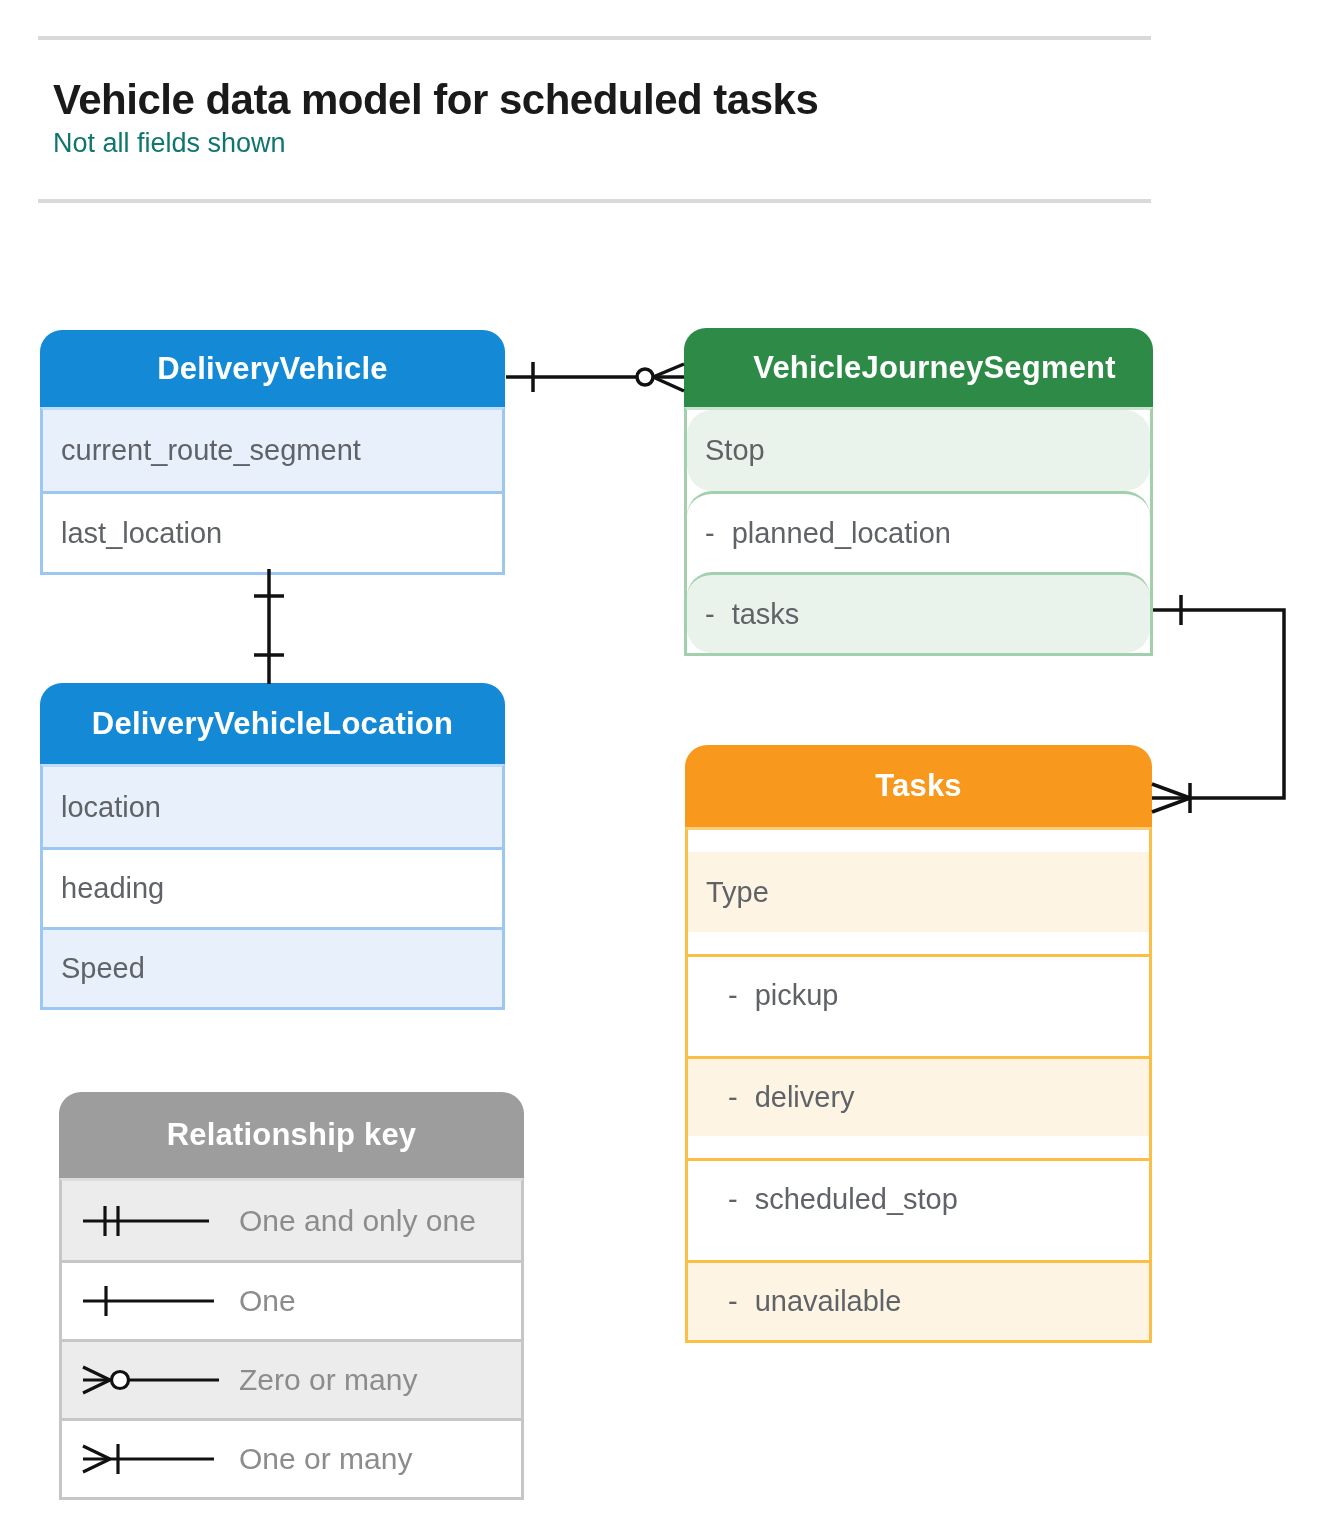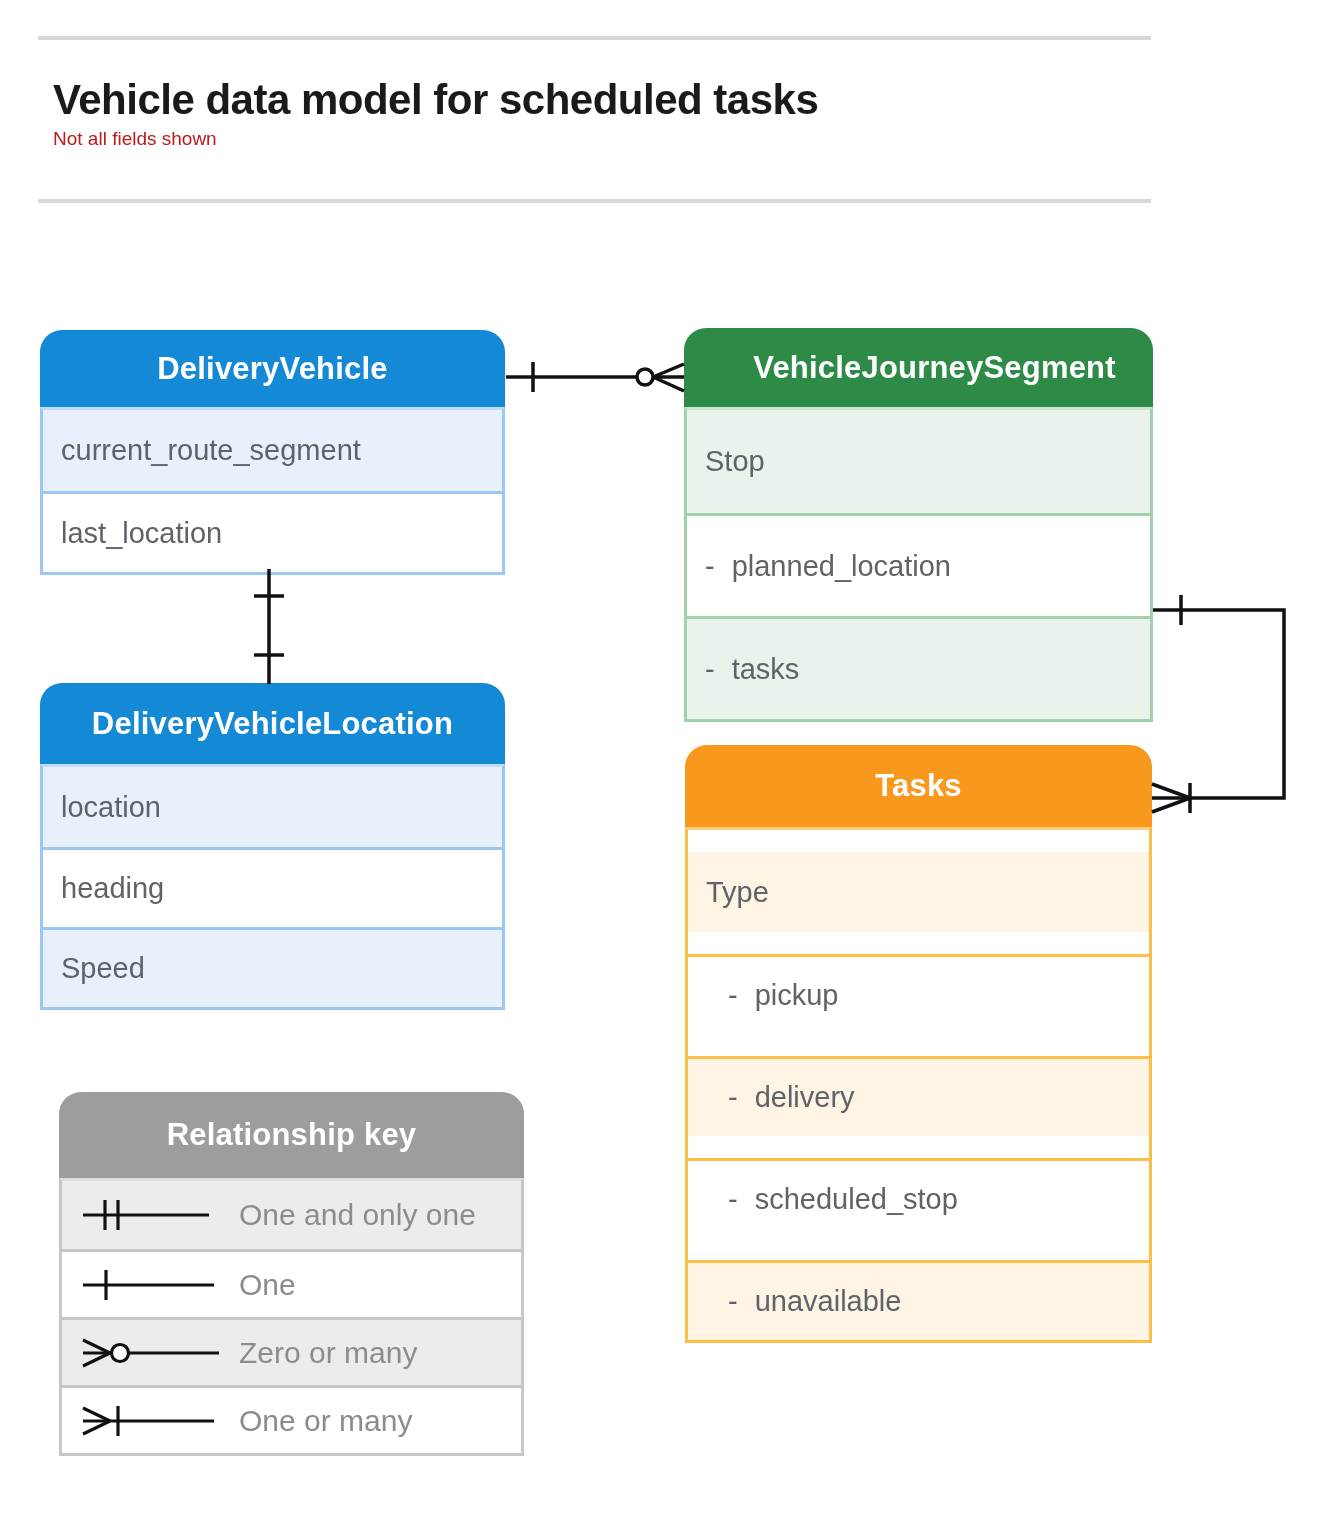--- a/index.html
+++ b/index.html
@@ -2,21 +2,21 @@
 <html><head>
 <meta charset="utf-8">
 <style>
   html,body{margin:0;padding:0;background:#fff;}
   .canvas{
     position:relative;width:1325px;height:1530px;background:#fff;overflow:hidden;
     font-family:"Liberation Sans",sans-serif;
   }
   .rule{position:absolute;height:4px;background:#D9D9D9;}
   .page-title{position:absolute;left:53px;top:76px;font-size:42px;font-weight:700;color:#1A1A1A;letter-spacing:-0.5px;}
-  .page-subtitle{position:absolute;left:53px;top:128px;font-size:19px;color:#b91c1c;}
+  .page-subtitle{position:absolute;left:53px;top:128px;font-size:27px;color:#0f766e;}
 
   .entity{position:absolute;}
   .entity-header{
     background:var(--hd);border-radius:22px 22px 0 0;
     display:flex;align-items:center;justify-content:center;
     color:#fff;font-weight:700;font-size:31px;letter-spacing:0.2px;
   }
   .entity-body{border:3px solid var(--bc);border-top:3px solid var(--bcl);background:#fff;}
   .entity-row{
     box-sizing:border-box;display:flex;align-items:center;
@@ -26,27 +26,27 @@
   .entity-row.alt{background:var(--alt);}
   .entity-row .prefix{margin-right:17px;}
   .entity-row.indent{padding-left:40px;}
 
   .pal-blue{--hd:#1489D5;--alt:#E8F1FB;--bc:#9CC7F0;--bcl:#BEDDF6;}
   .pal-green{--hd:#2E8B47;--alt:#E9F2EB;--bc:#A2CFAC;--bcl:#CBE4D0;}
   .pal-orange{--hd:#F8981D;--alt:#FDF4E4;--bc:#FBBF47;--bcl:#FBCE7E;}
   .pal-gray{--hd:#9D9D9D;--alt:#ECECEC;--bc:#C6C6C6;--bcl:#DCDCDC;}
 
   .ent-dv .entity-header{height:77px;}   .ent-dv .entity-row{height:81px;}
-  .ent-vjs .entity-header{height:79px;padding-left:32px;}  .ent-vjs .entity-row{height:103px;}
+  .ent-vjs .entity-header{height:79px;padding-left:32px;}  .ent-vjs .entity-row{height:81px;border-radius:25px;}
   .ent-dvl .entity-header{height:81px;}  .ent-dvl .entity-row{height:80px;}
   .ent-tasks .entity-header{height:82px;}.ent-tasks .entity-row{height:80px;margin-top:22px;}
   .ent-key .entity-header{height:86px;}
 
   .legend-row{box-sizing:border-box;display:flex;align-items:center;padding-left:19px;
-    font-size:30px;color:#8C8C8C;background:#fff;height:68px;}
+    font-size:30px;color:#8C8C8C;background:#fff;height:79px;}
   .legend-row+.legend-row{border-top:3px solid var(--bc);}
   .legend-row.alt{background:var(--alt);}
   .legend-sym{width:155px;flex:0 0 155px;display:flex;align-items:center;}
   .legend-label{margin-left:3px;}
 
   .connectors{position:absolute;left:0;top:0;width:1325px;height:1530px;pointer-events:none;}
 </style>
 </head>
 <body>
 

